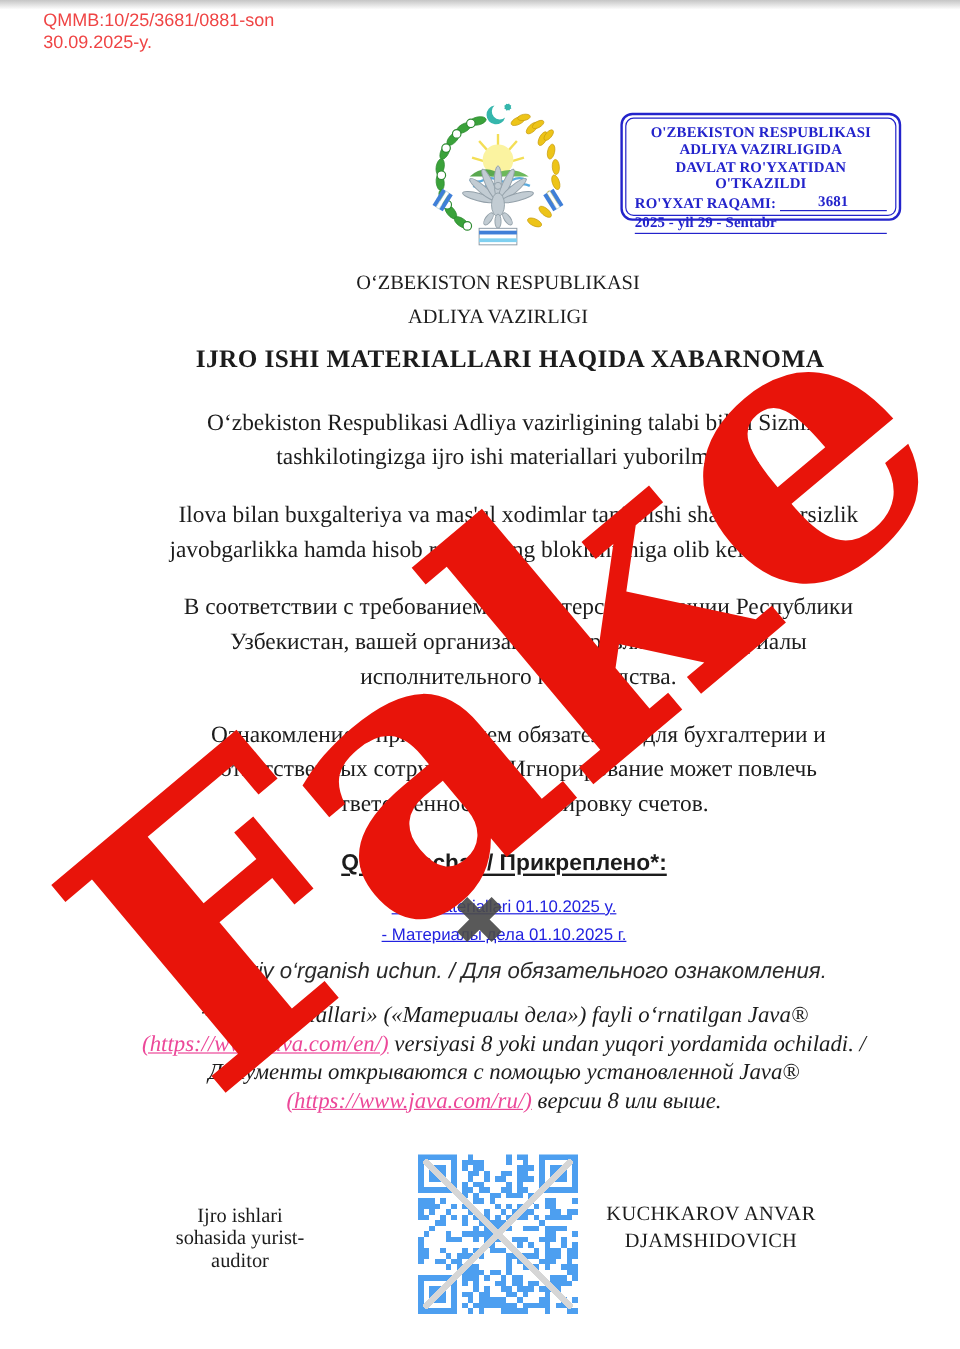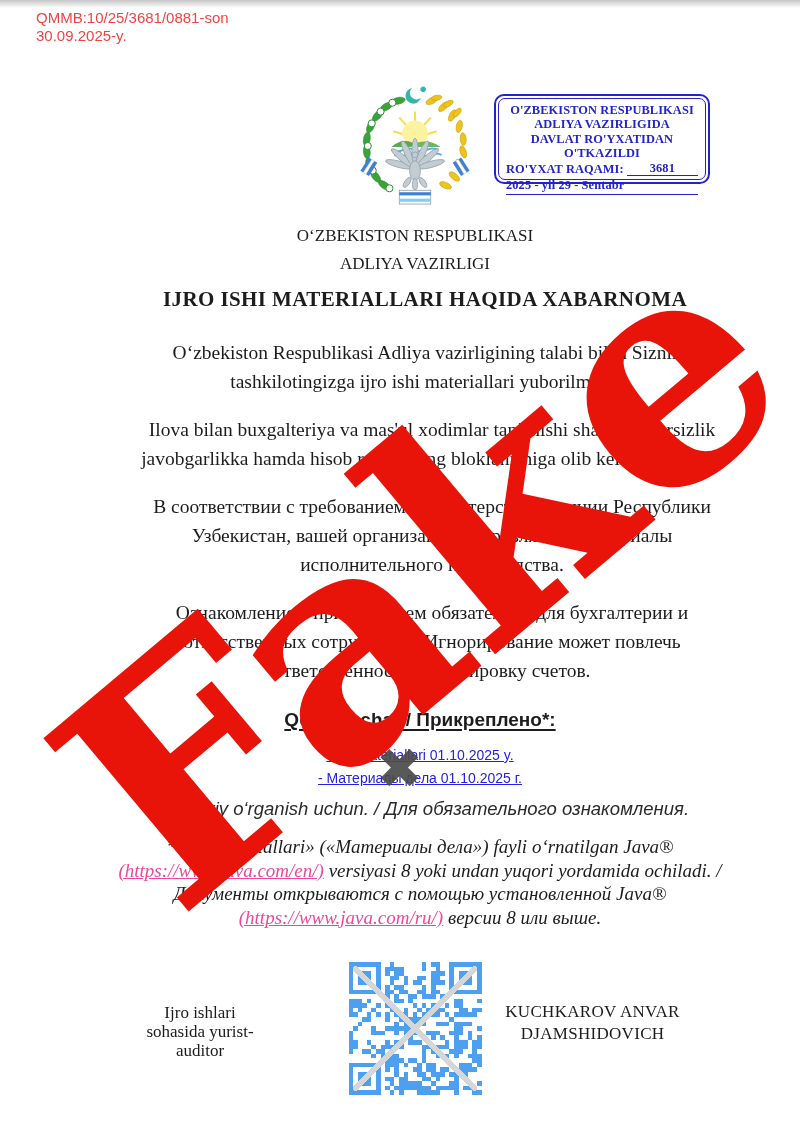--- a/index.html
+++ b/index.html
@@ -4,21 +4,21 @@
 <style>
   html,body{margin:0;padding:0;}
   body{width:800px;height:1124px;background:#fff;overflow:hidden;position:relative;
        font-family:"Liberation Serif","DejaVu Serif",serif;color:#1c1c1c;}
   .page{position:absolute;inset:0;background:#fff;}
   .top-shade{position:absolute;top:0;left:0;right:0;height:8px;
        background:linear-gradient(to bottom,rgba(140,140,140,.5),rgba(255,255,255,0));}
   .doc-ref{position:absolute;left:36px;top:9px;font:15px/18px "Liberation Sans",sans-serif;color:#ef4444;}
   .emblem{position:absolute;left:356px;top:84px;}
   
-  .stamp{position:absolute;left:494px;top:94px;width:216px;height:90px;box-sizing:border-box;
+  .stamp{position:absolute;left:517px;top:94px;width:234px;height:90px;box-sizing:border-box;
        border:2.5px solid #2323cb;border-radius:10px;padding:2px;}
   .stamp-inner{box-sizing:border-box;height:100%;border:1.5px solid #2323cb;border-radius:7px;
        padding:4px 7px 2px;color:#2323cb;font-family:"Liberation Serif",serif;
        font-weight:bold;font-size:12.4px;line-height:14.4px;text-align:center;letter-spacing:.1px;}
   .stamp-reg{display:flex;text-align:left;margin-top:1px;}
   .stamp-reg-num{flex:1;text-align:center;border-bottom:1.6px solid #2323cb;margin-left:3px;line-height:13px;}
   .stamp-date{text-align:left;border-bottom:1.6px solid #2323cb;padding-bottom:2px;margin-top:2px;}
   
   .org-title{position:absolute;left:30px;top:222px;width:770px;text-align:center;
        font-size:17px;line-height:28px;}

